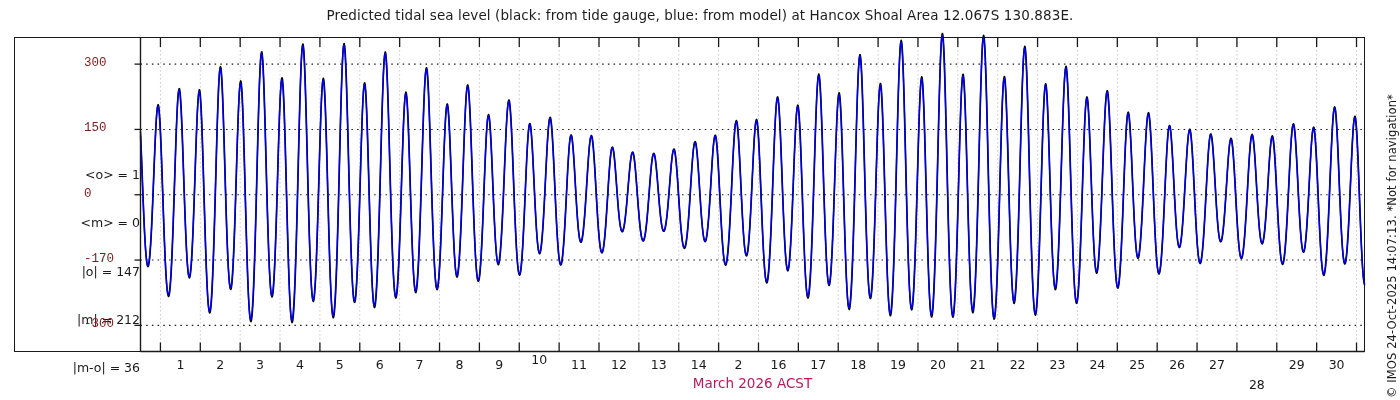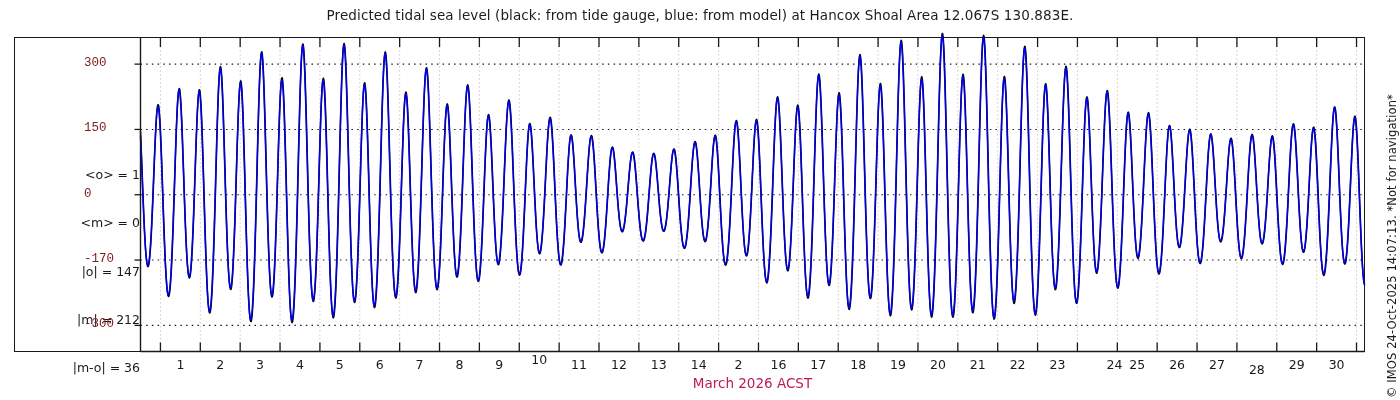--- a/index.html
+++ b/index.html
@@ -256,25 +256,25 @@
       <div class="tick-label-x" style="left: 673.676px; top: 357px; width: 50px;">14</div>
       <div class="tick-label-x" style="left: 713.546px; top: 357px; width: 50px;">2</div>
       <div class="tick-label-x" style="left: 753.415px; top: 357px; width: 50px;">16</div>
       <div class="tick-label-x" style="left: 793.285px; top: 357px; width: 50px;">17</div>
       <div class="tick-label-x" style="left: 833.155px; top: 357px; width: 50px;">18</div>
       <div class="tick-label-x" style="left: 873.024px; top: 357px; width: 50px;">19</div>
       <div class="tick-label-x" style="left: 912.894px; top: 357px; width: 50px;">20</div>
       <div class="tick-label-x" style="left: 952.764px; top: 357px; width: 50px;">21</div>
       <div class="tick-label-x" style="left: 992.634px; top: 357px; width: 50px;">22</div>
       <div class="tick-label-x" style="left: 1032.5px; top: 357px; width: 50px;">23</div>
-      <div class="tick-label-x" style="left: 1072.37px; top: 357px; width: 50px; text-align: right;">24</div>
+      <div class="tick-label-x" style="left: 1072.37px; top: 357px; width: 50px;">24</div>
       <div class="tick-label-x" style="left: 1112.24px; top: 357px; width: 50px;">25</div>
       <div class="tick-label-x" style="left: 1152.11px; top: 357px; width: 50px;">26</div>
       <div class="tick-label-x" style="left: 1191.98px; top: 357px; width: 50px;">27</div>
-      <div class="tick-label-x" style="left: 1231.85px; top: 362px; width: 50px;">28</div>
+      <div class="tick-label-x" style="left: 1231.85px; top: 377px; width: 50px;">28</div>
       <div class="tick-label-x" style="left: 1271.72px; top: 357px; width: 50px;">29</div>
       <div class="tick-label-x" style="left: 1311.59px; top: 357px; width: 50px;">30</div>
     </div>
 
   <div class="xaxis-title">March 2026 ACST</div>
 
   <div class="credit">
     <span>© IMOS 24-Oct-2025 14:07:13. *Not for navigation*</span>
   </div>
 

